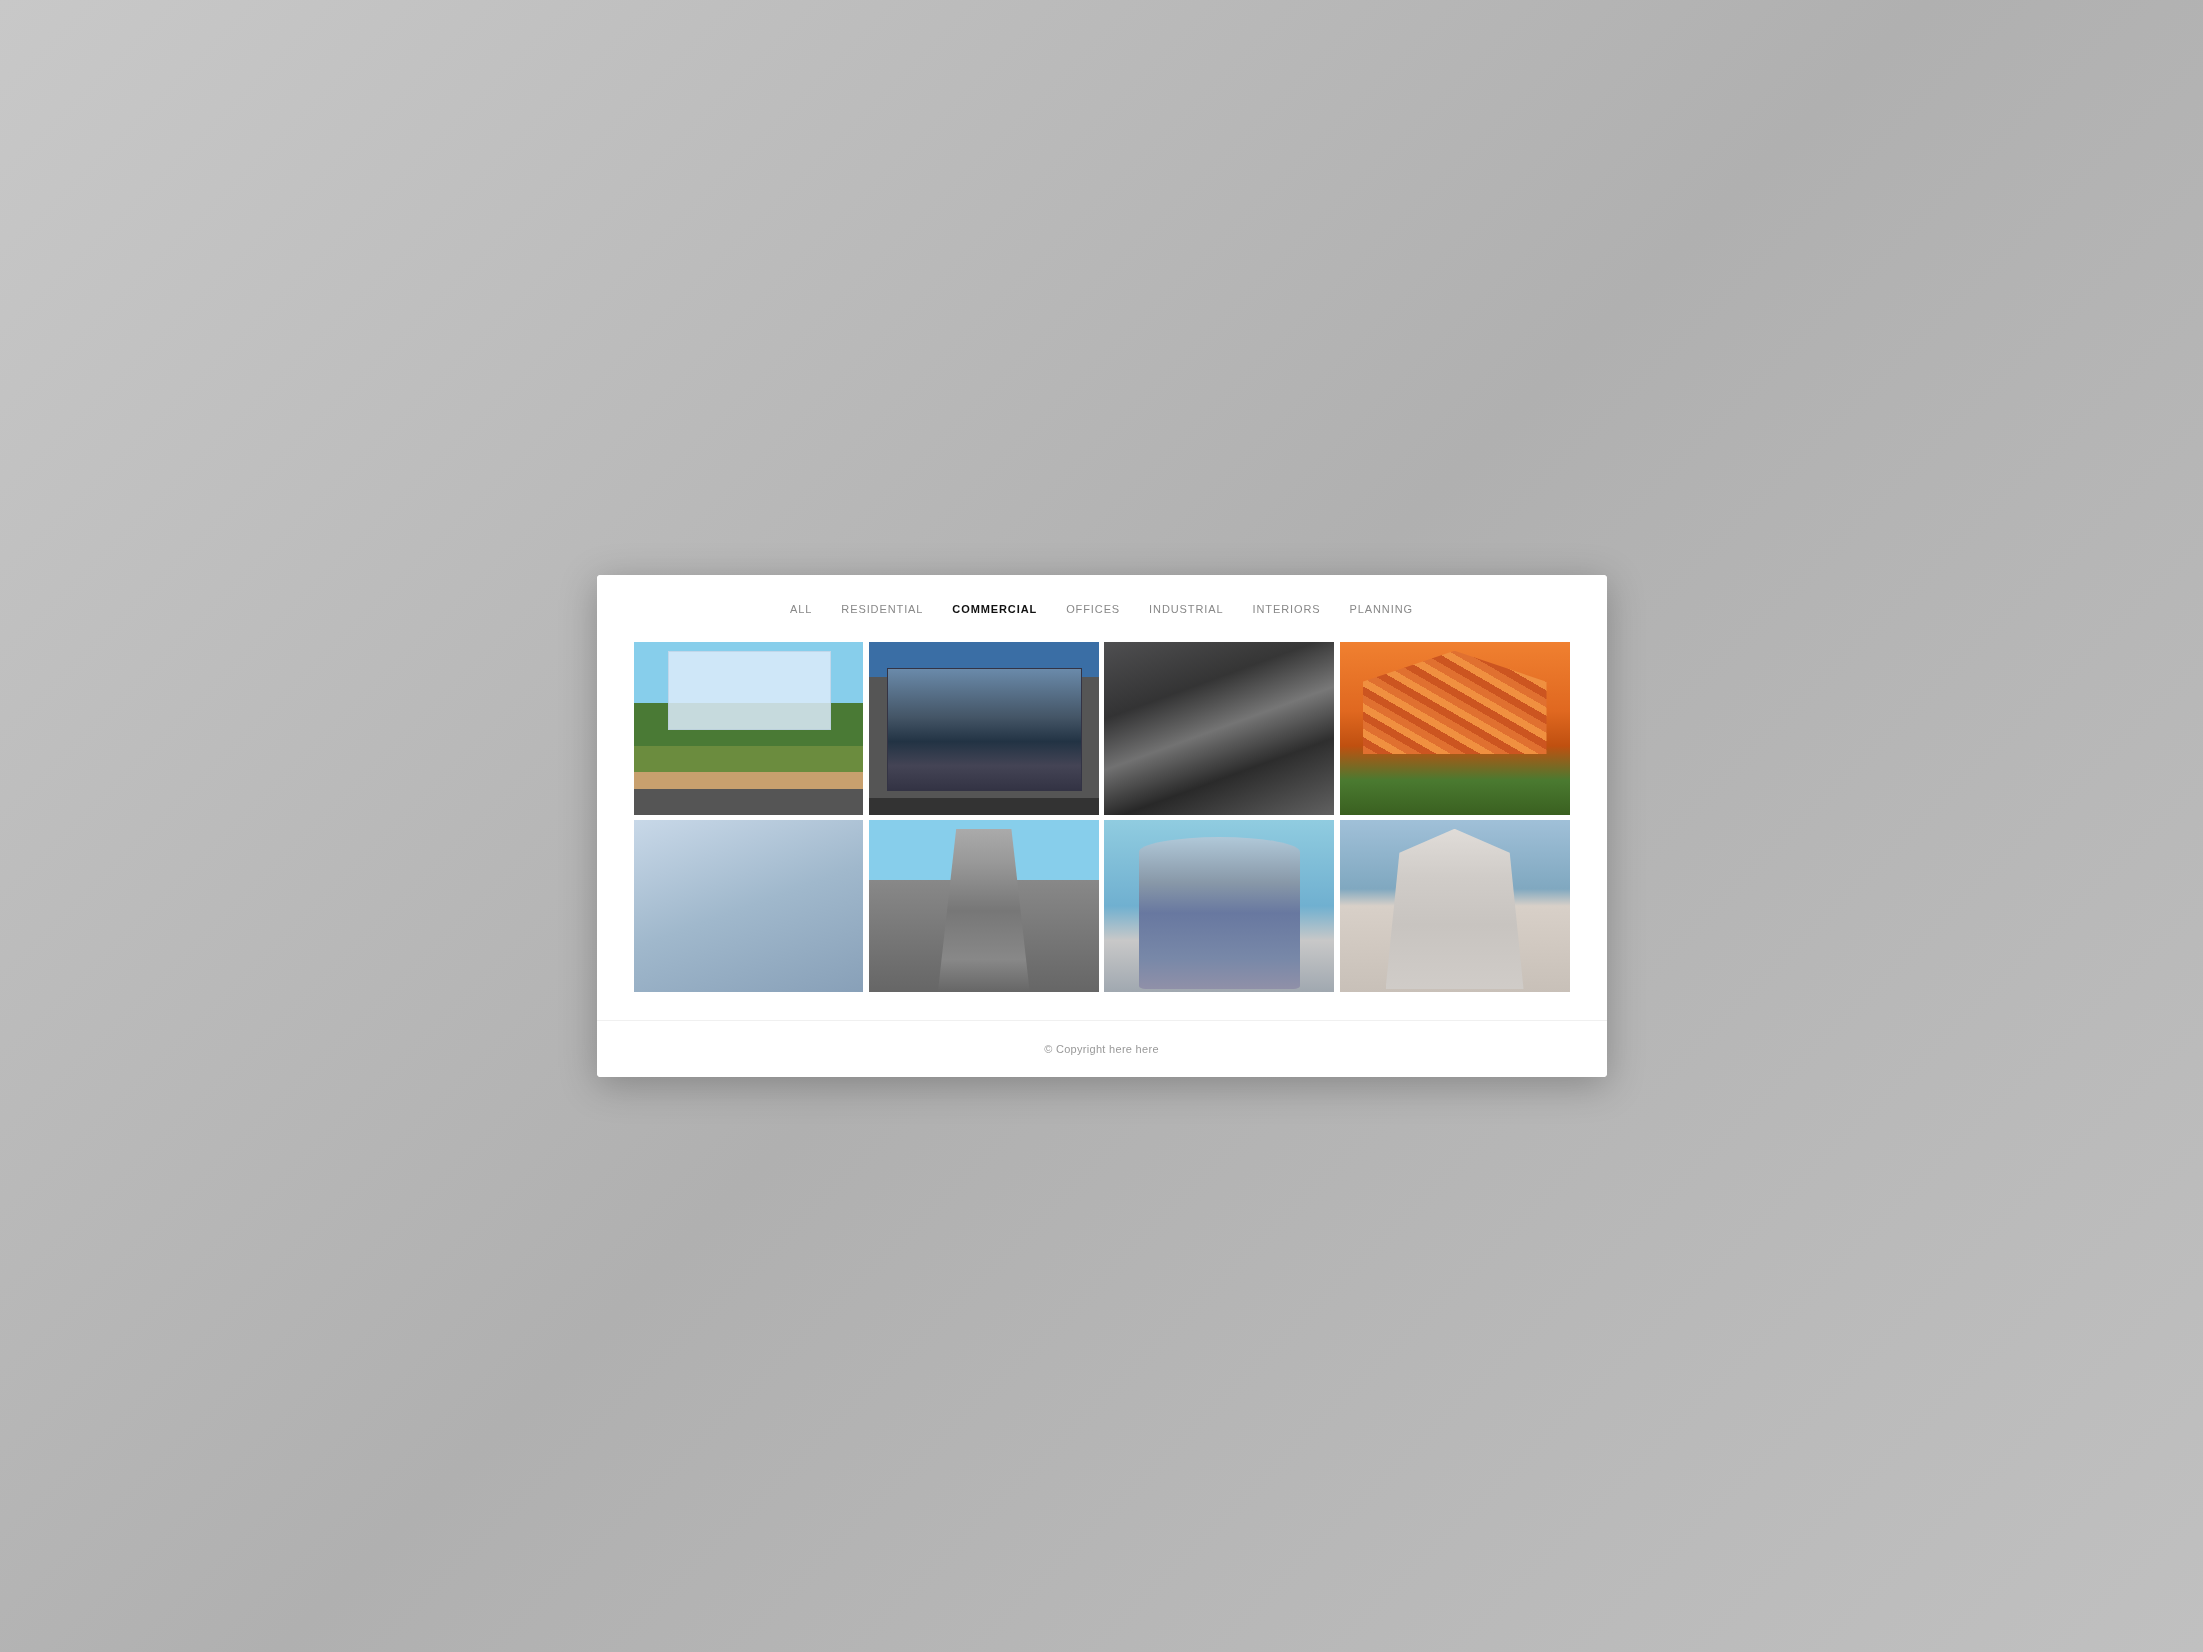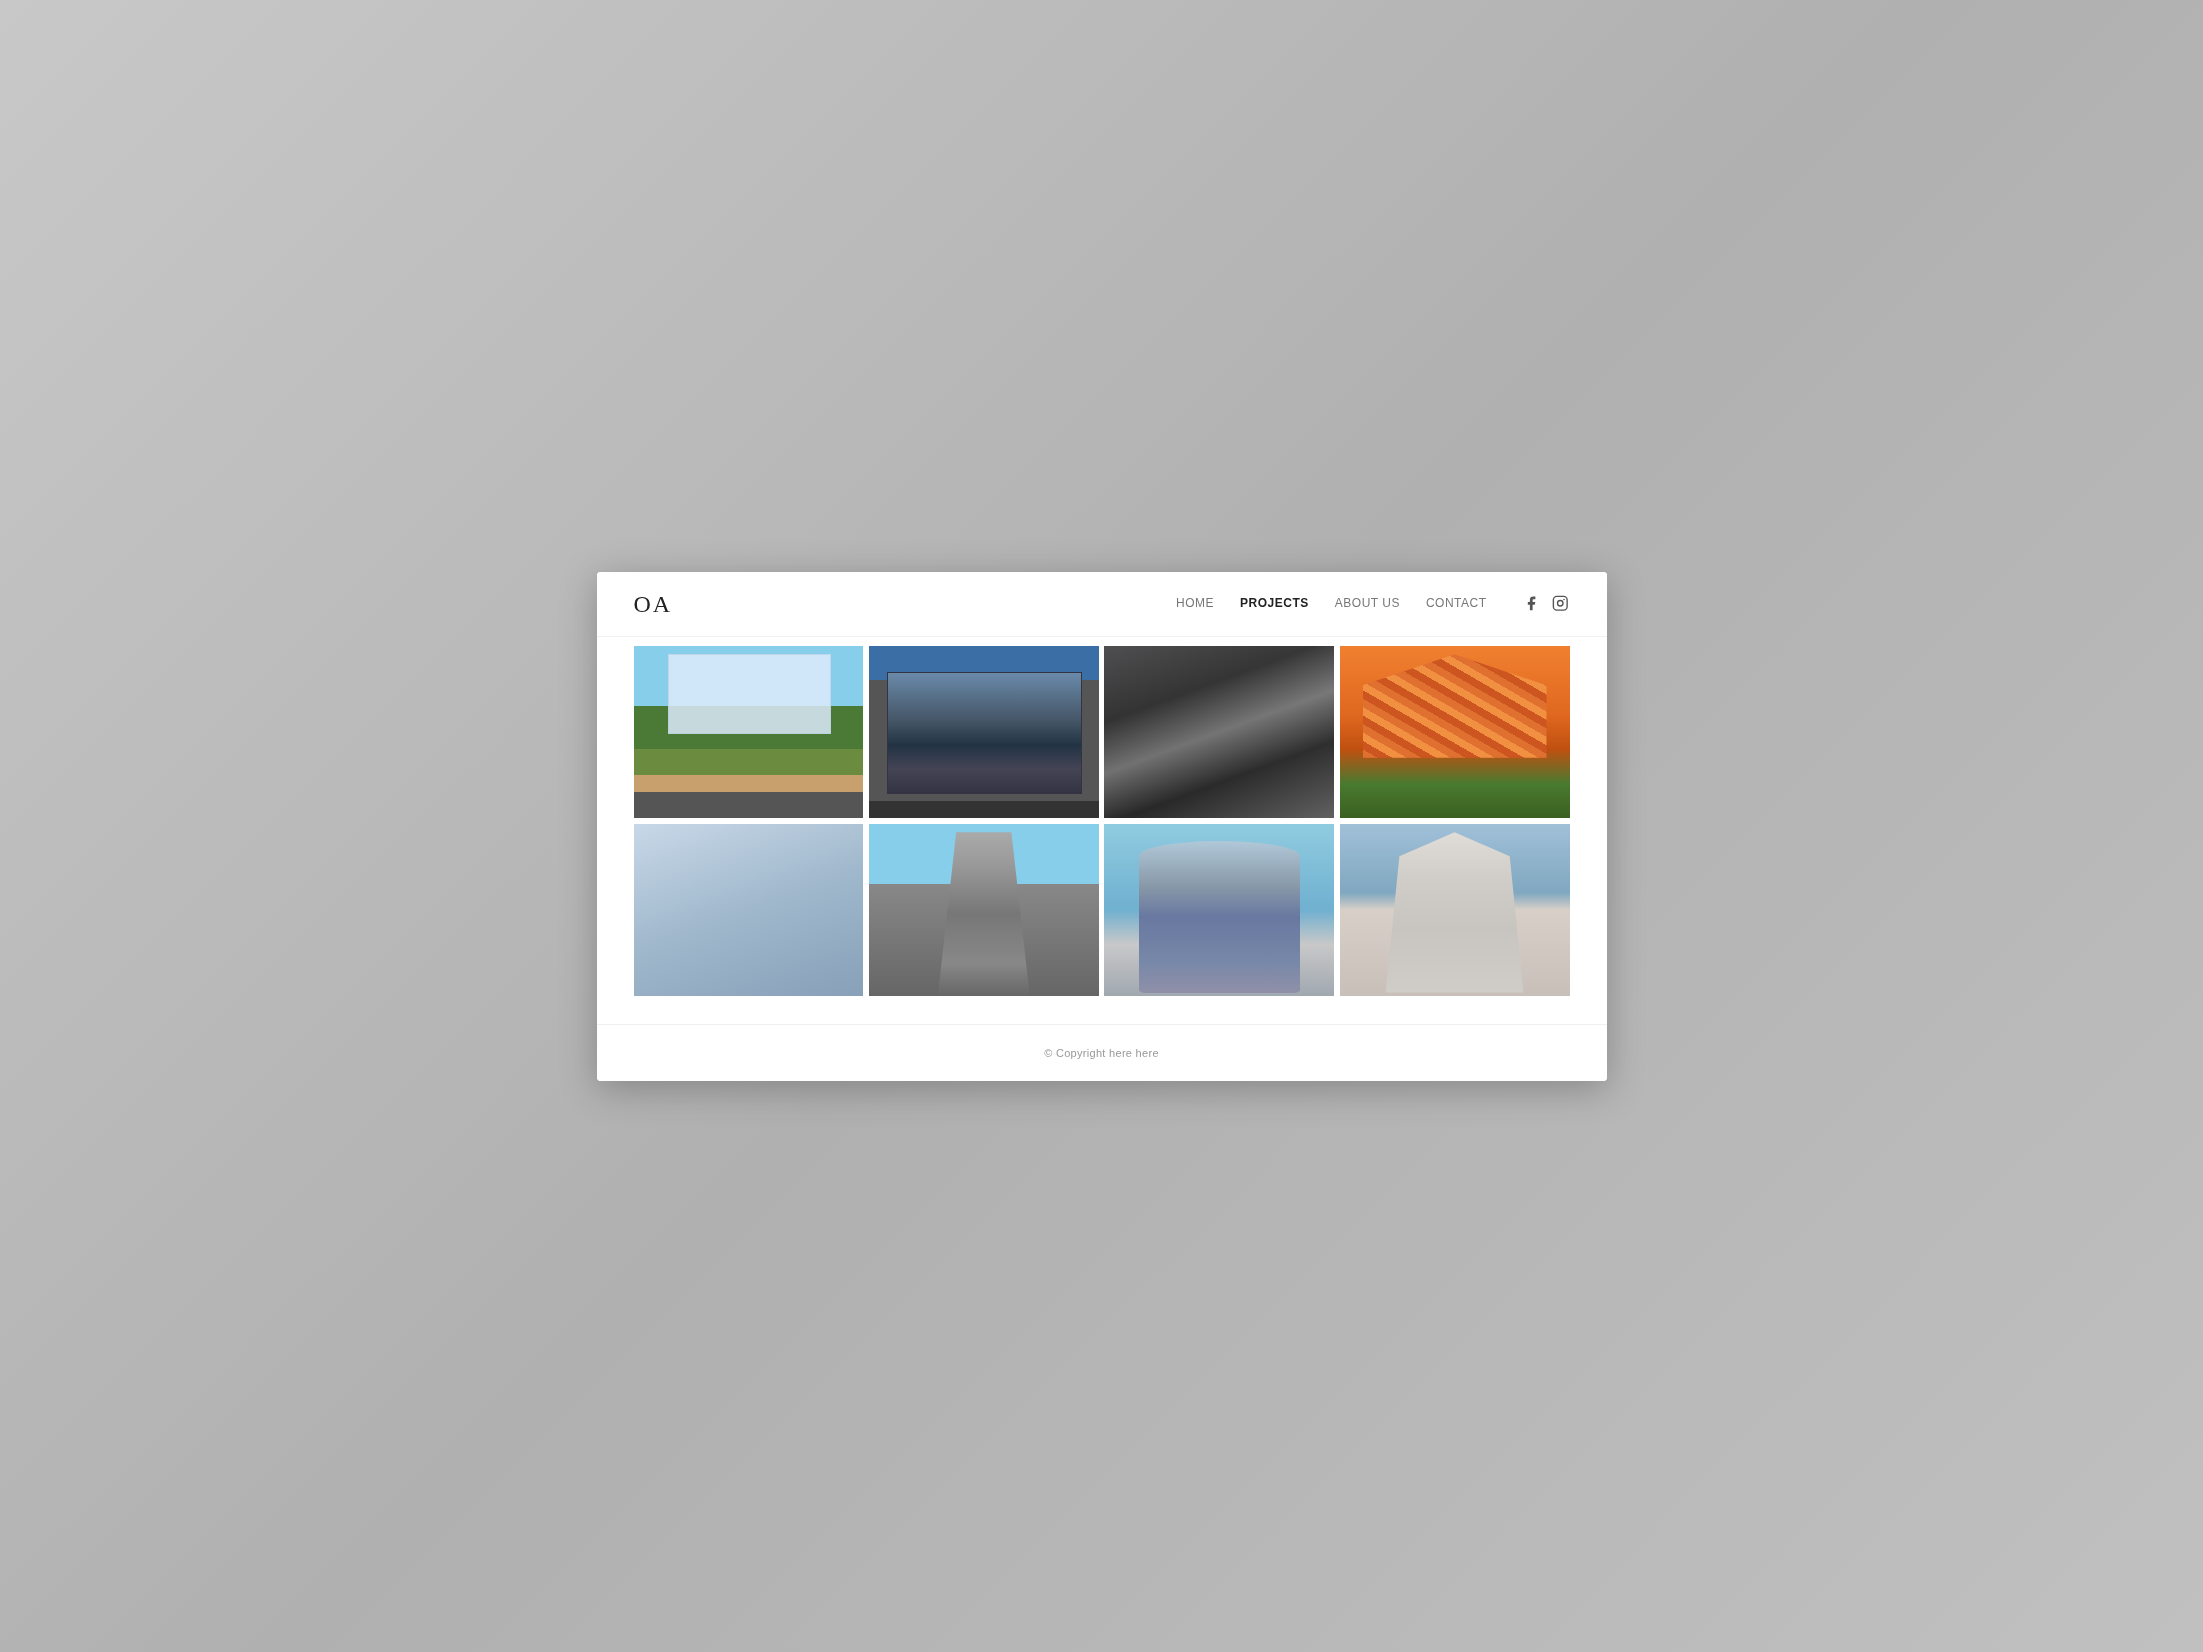--- a/index.html
+++ b/index.html
@@ -259,46 +259,30 @@
       background: #fff;
       border-top: 0.9px solid #f0f0f0;
       letter-spacing: 0.3px;
     }
   </style>
 </head>
 <body>
 
 <div class="browser-window">
 
-  <header class="header">
-    <div class="logo">OA</div>
-
-    <nav class="nav">
-      <a class="nav-link">HOME</a>
-      <a class="nav-link active">PROJECTS</a>
-      <a class="nav-link">ABOUT US</a>
-      <a class="nav-link">CONTACT</a>
-
-      <div class="social-icons">
-        <div class="social-icon">
-          <svg viewBox="0 0 24 24" xmlns="http://www.w3.org/2000/svg">
-            <path d="M18 2h-3a5 5 0 0 0-5 5v3H7v4h3v8h4v-8h3l1-4h-4V7a1 1 0 0 1 1-1h3z"></path>
-          </svg>
-        </div>
-        <div class="social-icon">
-          <svg viewBox="0 0 24 24" xmlns="http://www.w3.org/2000/svg">
-            <rect x="2" y="2" width="20" height="20" rx="5" ry="5" fill="none" stroke="#555" stroke-width="2"></rect>
-            <circle cx="12" cy="12" r="4" fill="none" stroke="#555" stroke-width="2"></circle>
-            <circle cx="17.5" cy="6.5" r="1.2" fill="#555"></circle>
-          </svg>
-        </div>
-      </div>
-    </nav>
-  </header>
-
+
+  <div class="filter-nav">
+    <span class="filter-item">All</span>
+    <span class="filter-item">RESIDENTIAL</span>
+    <span class="filter-item active">COMMERCIAL</span>
+    <span class="filter-item">OFFICES</span>
+    <span class="filter-item">INDUSTRIAL</span>
+    <span class="filter-item">INTERIORS</span>
+    <span class="filter-item">PLANNING</span>
+  </div>
 
   <div class="grid">
 
     <div class="grid-item">
       <div class="grid-item-inner img-1"></div>
     </div>
 
     <div class="grid-item">
       <div class="grid-item-inner img-2"></div>
     </div>

